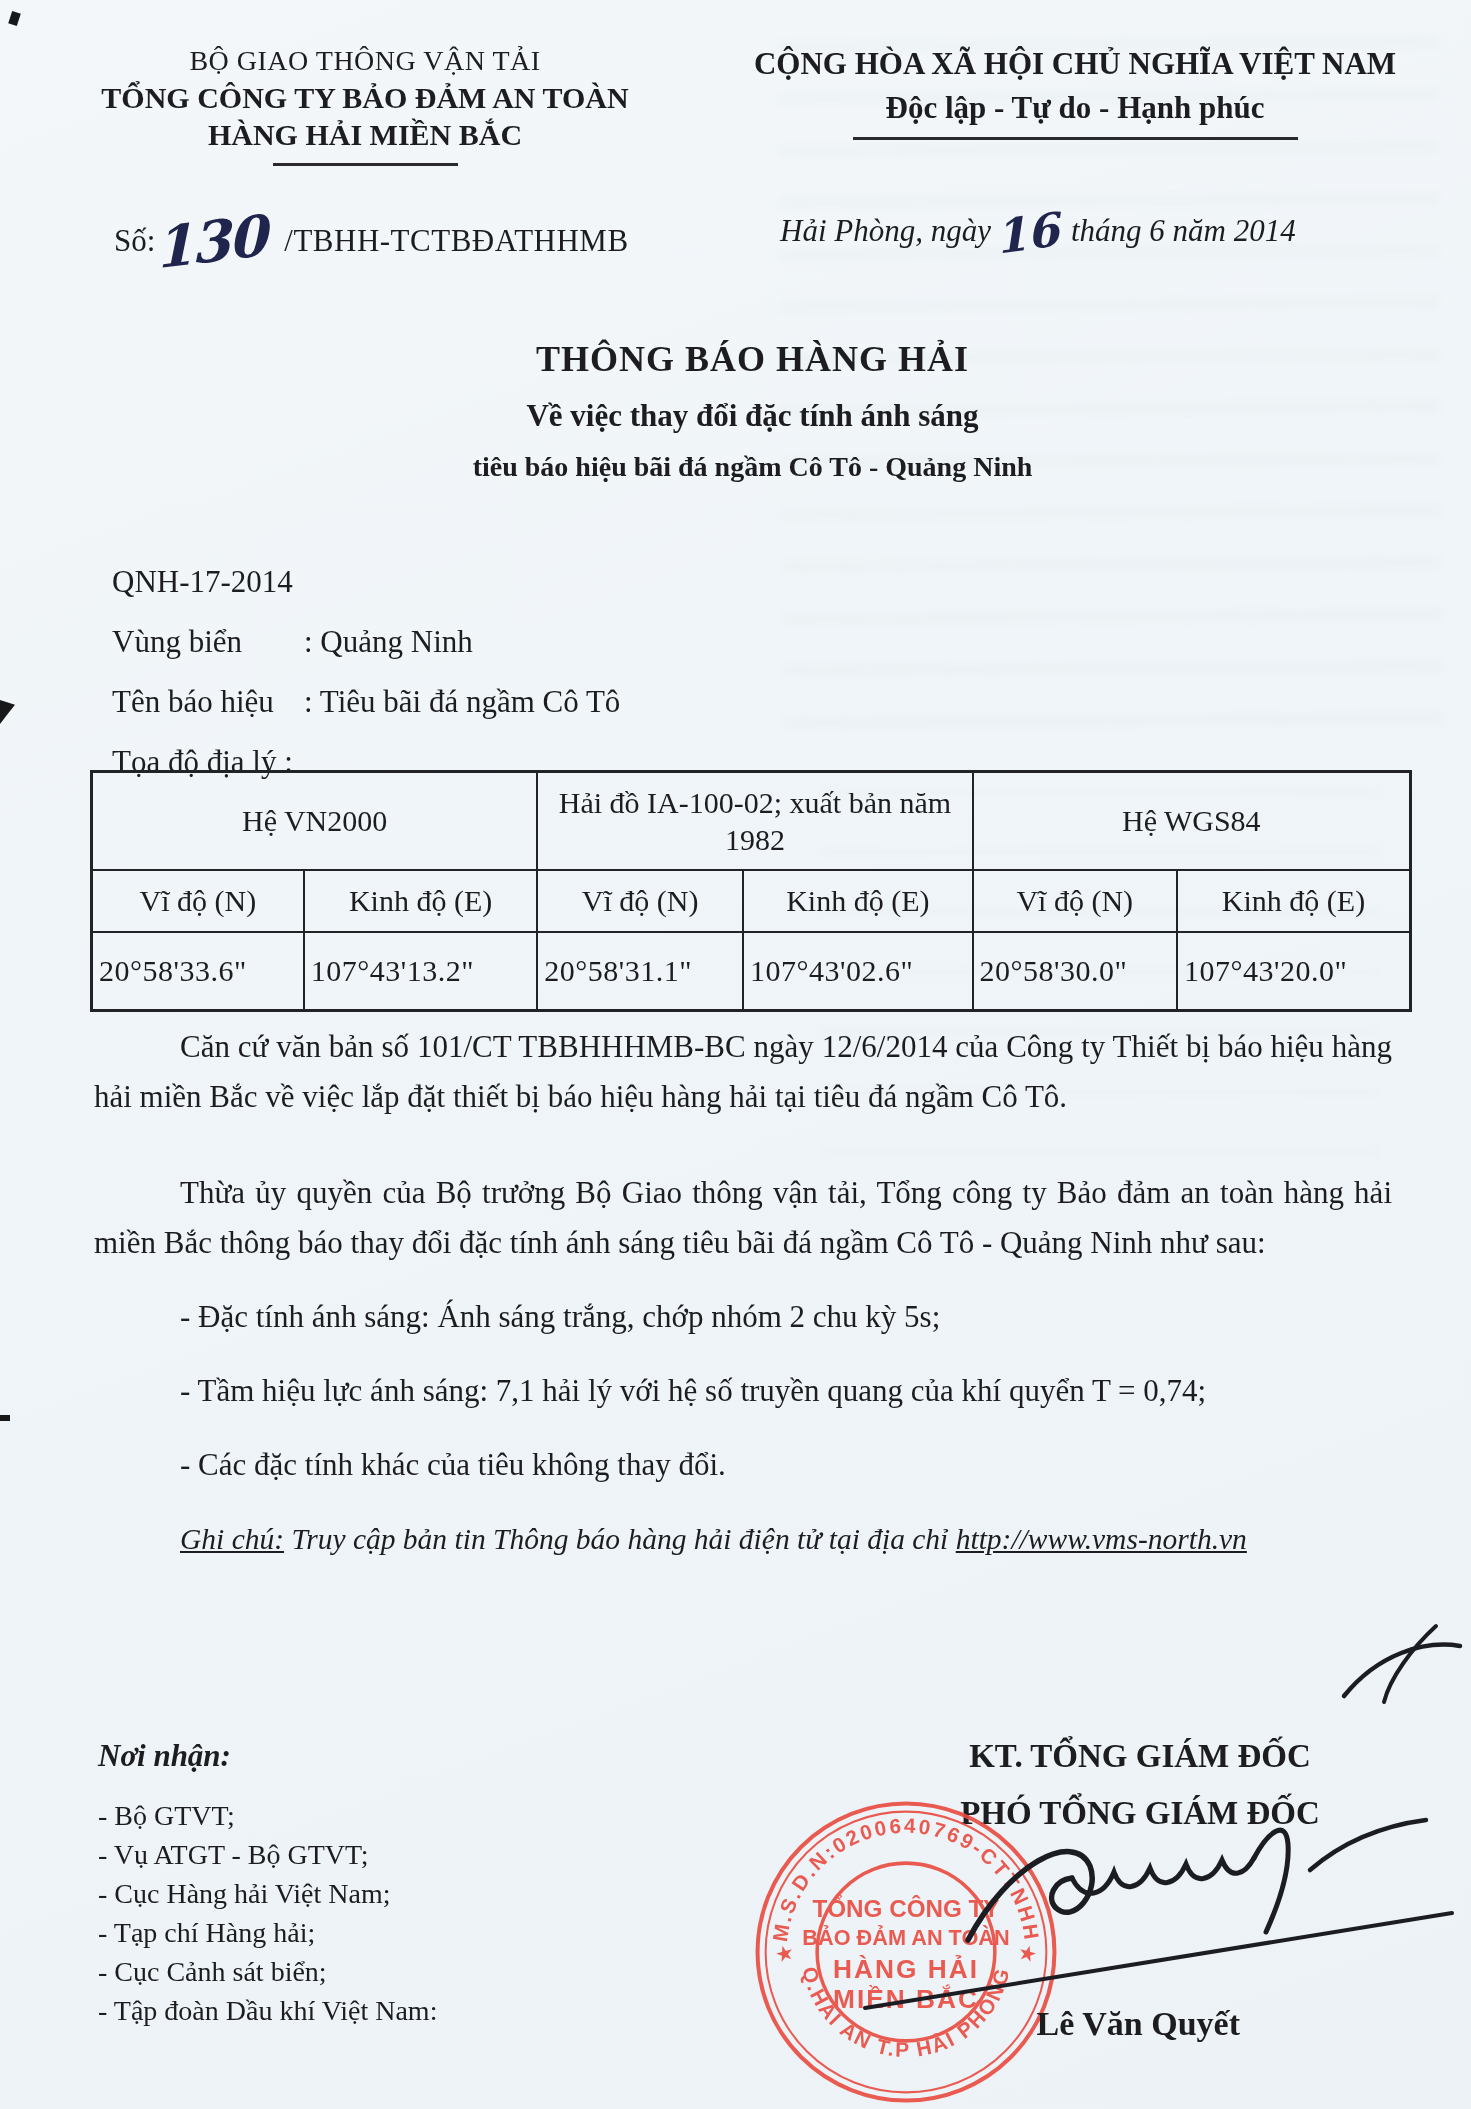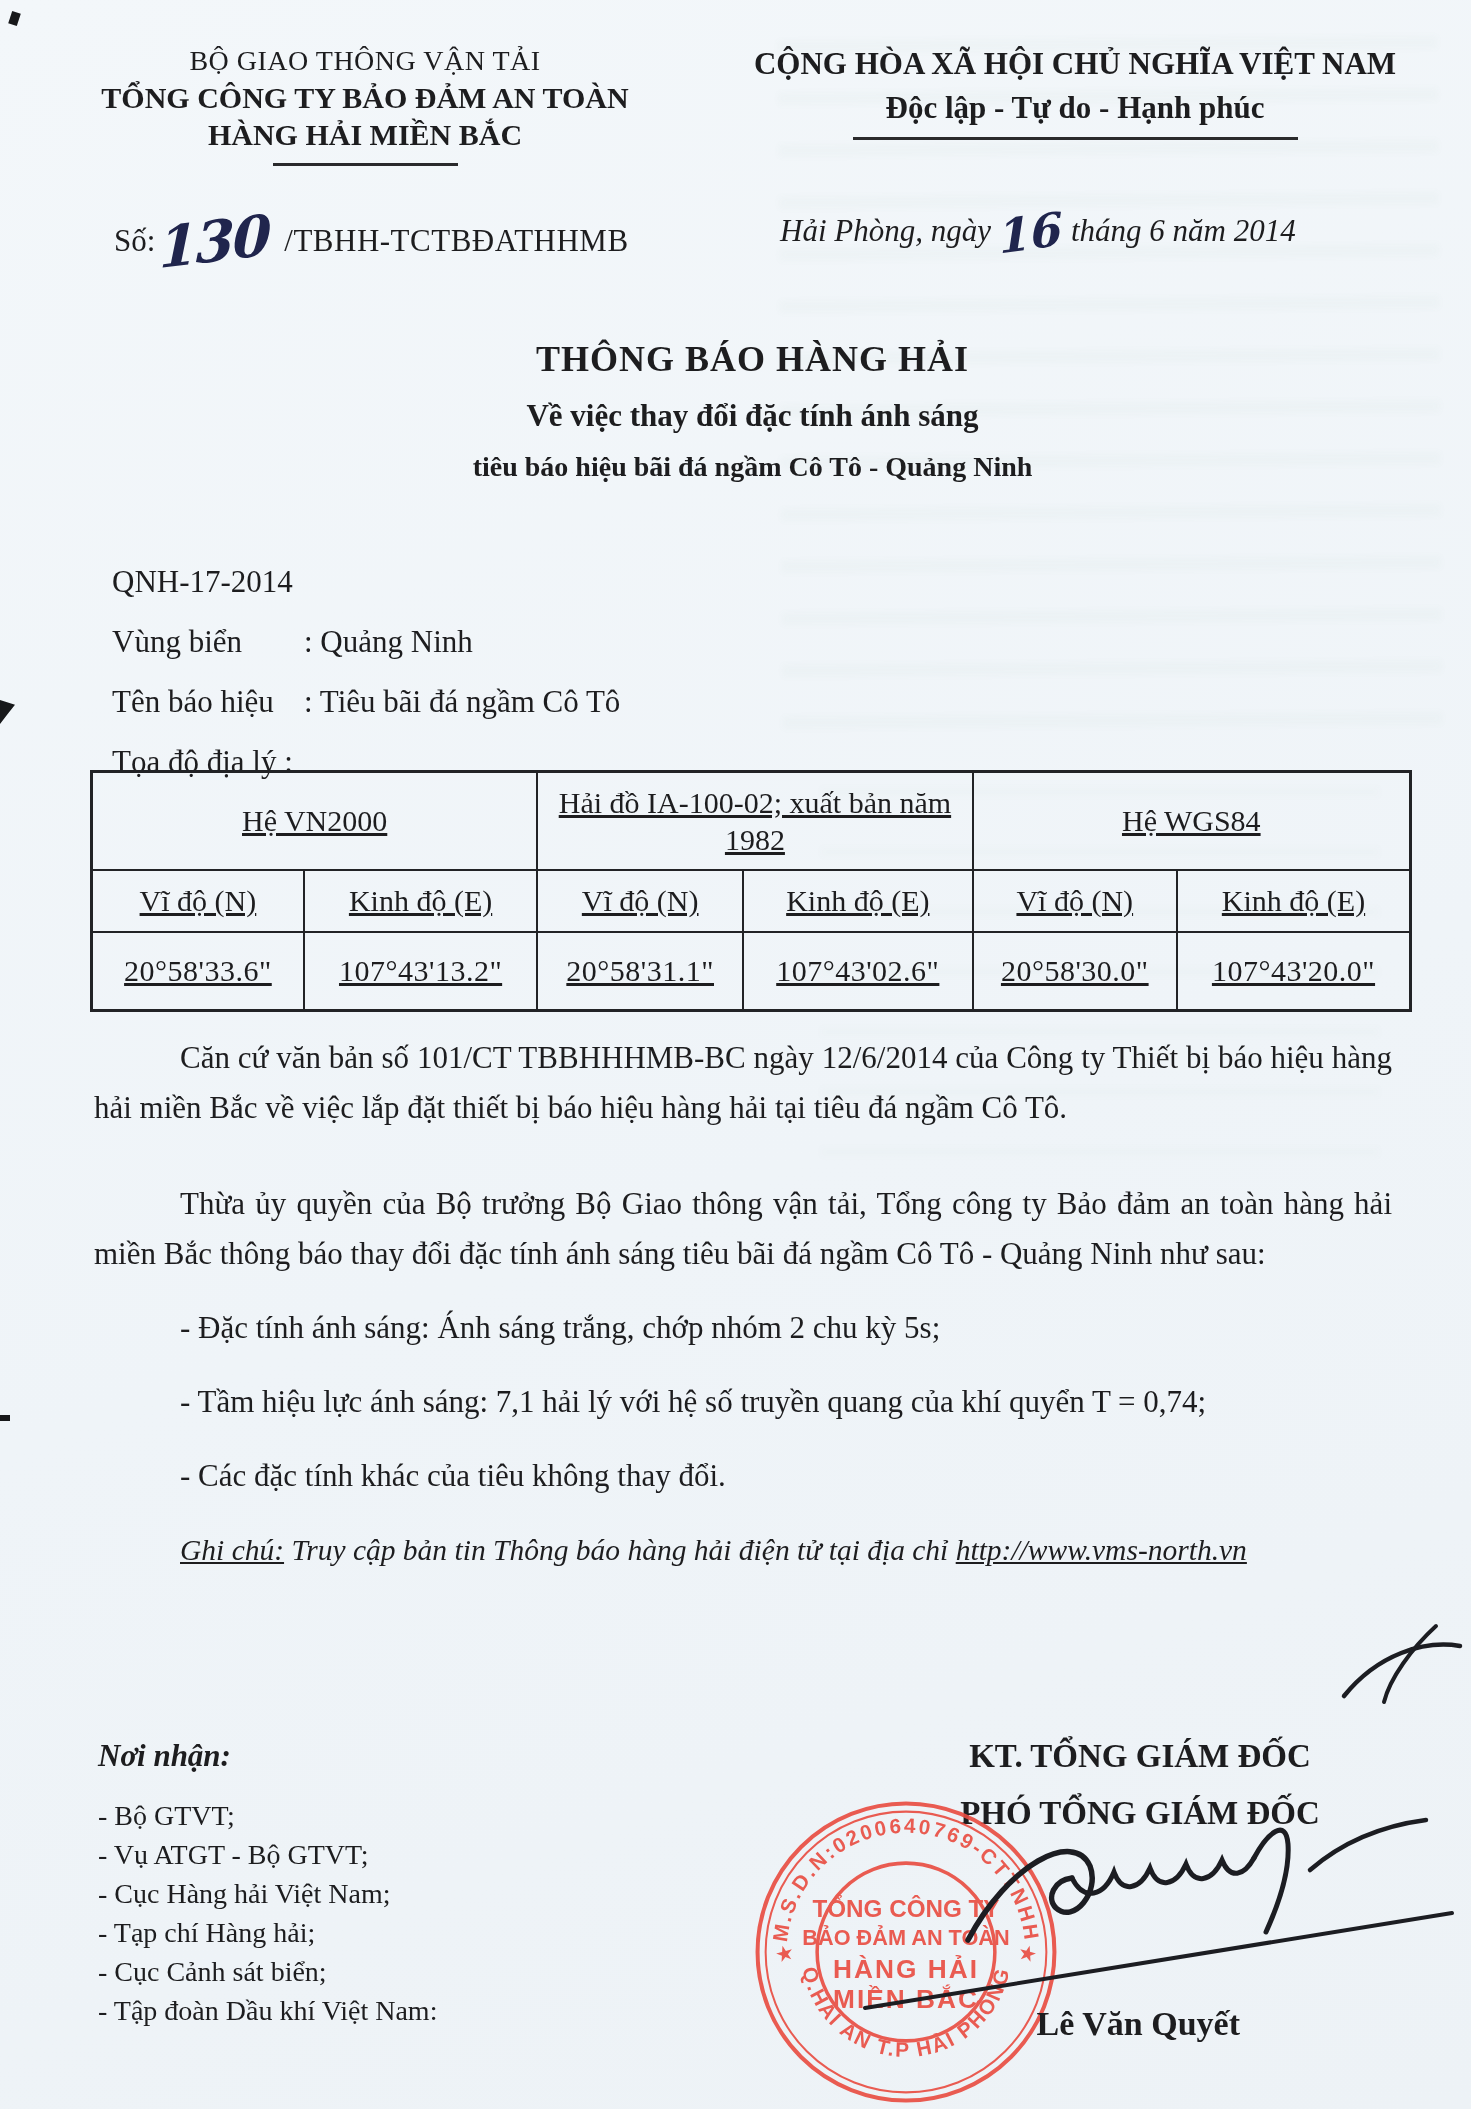--- a/index.html
+++ b/index.html
@@ -43,29 +43,29 @@
   .dateline{position:absolute;left:780px;top:206px;width:620px;font-size:31px;font-style:italic;}
   .hw-16{display:inline-block;font-size:46px;font-weight:bold;transform:rotate(-8deg) skewX(-6deg);margin:0 8px;vertical-align:-8px;}
   .title{position:absolute;left:90px;top:338px;width:1325px;text-align:center;}
   .title .t1{font-size:36px;font-weight:bold;letter-spacing:1px;}
   .title .t2{font-size:31px;font-weight:bold;margin-top:18px;}
   .title .t3{font-size:28px;font-weight:bold;margin-top:17px;}
   .meta{position:absolute;left:112px;top:552px;font-size:31px;line-height:60px;}
   .meta .lbl{display:inline-block;min-width:192px;}
   table.coords{
     position:absolute;left:90px;top:770px;width:1322px;
-    border-collapse:collapse;font-size:30px;text-align:center;text-decoration:underline;
+    border-collapse:collapse;font-size:30px;
   }
   table.coords th,table.coords td{border:2px solid #222326;font-weight:normal;padding:0 6px;}
   table.coords{border:3px solid #222326;}
   table.coords .grp{height:96px;line-height:1.25;}
   table.coords .colh{height:60px;}
   table.coords .val{height:76px;letter-spacing:.5px;}
   .bodytext{position:absolute;left:94px;top:1022px;width:1298px;font-size:31px;line-height:50px;text-align:justify;}
-  .bodytext p{margin:11px 0 24px;text-indent:86px;font-family:Liberation Serif, serif;}
+  .bodytext p{margin:0 0 24px;text-indent:86px;font-family:Liberation Serif, serif;}
   .bodytext p.p1{margin-bottom:46px;}
   .note{font-style:italic;font-size:29.5px;text-indent:86px;margin-top:6px;}
   .note .nlabel{text-decoration:underline;}
   .note .nurl{text-decoration:underline;}
   .recipients{position:absolute;left:98px;top:1738px;font-size:28px;}
   .recipients .rhead{font-size:31px;font-weight:bold;font-style:italic;margin-bottom:22px;}
   .recipients .ritem{line-height:39px;}
   .signblock{position:absolute;left:935px;top:1728px;width:410px;text-align:center;font-weight:bold;font-size:33px;line-height:57px;}
   .signname{position:absolute;left:1000px;top:2005px;width:240px;text-align:right;font-weight:bold;font-size:34px;}
   .stamp{position:absolute;left:752px;top:1798px;width:308px;height:308px;opacity:.9;}

